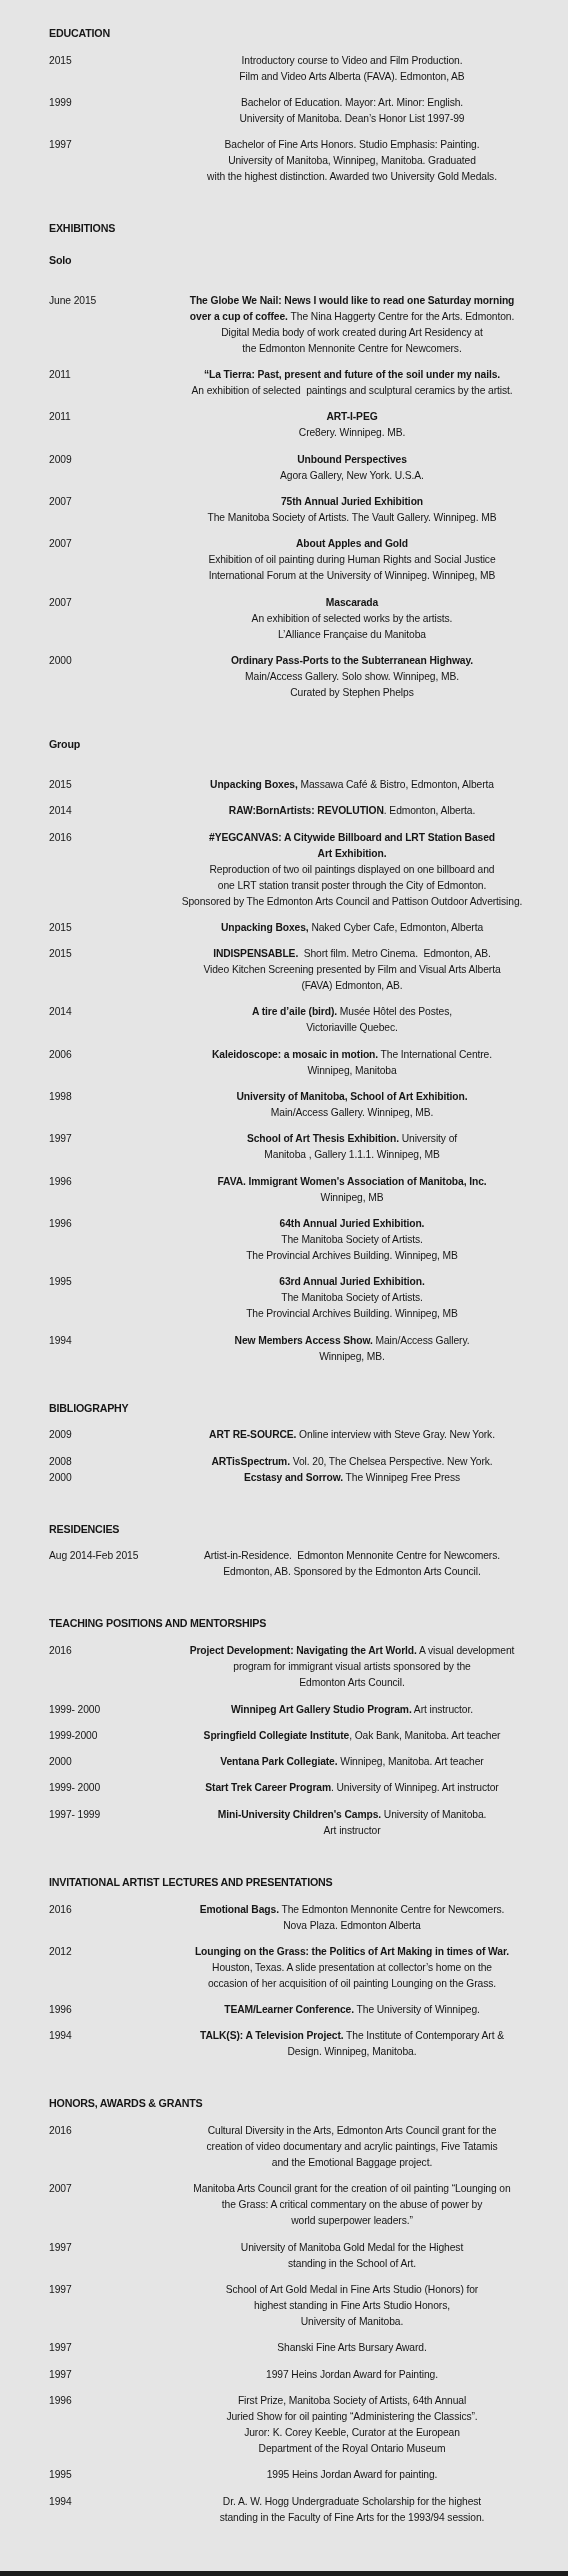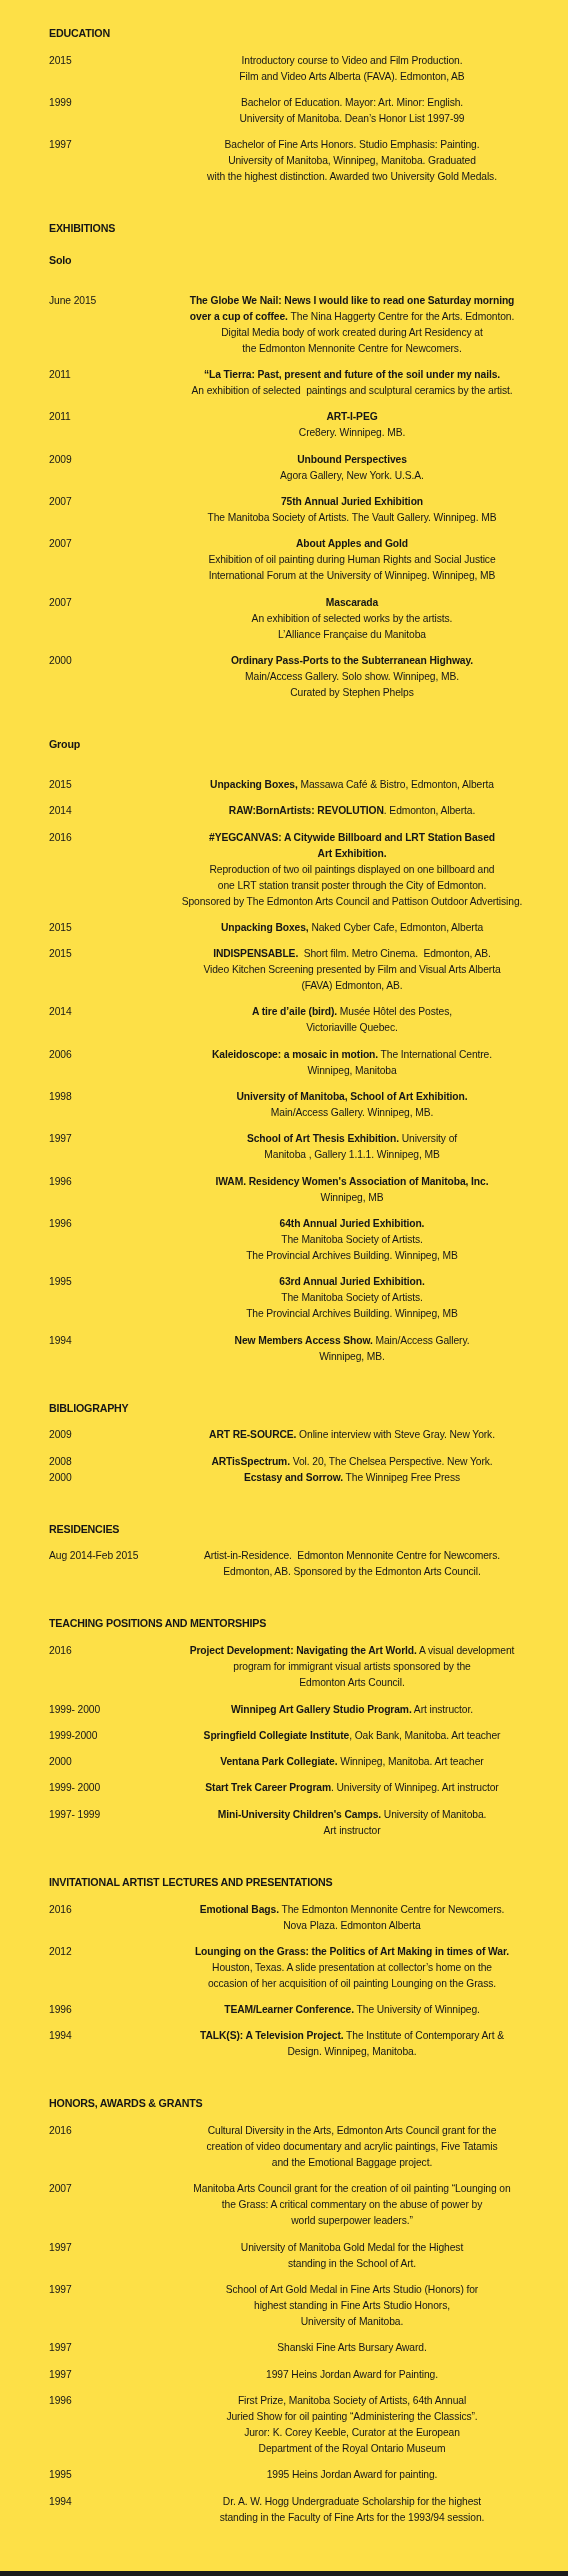--- a/index.html
+++ b/index.html
@@ -54,21 +54,21 @@
     position: absolute;
     left: 0;
     bottom: 0;
     width: 100%;
     height: 5.2px;
   }
 </style>
 </head>
 <body>
 
-<div id="page" style="background: #fde047; color: rgb(22, 22, 22);">
+<div id="page" style="background: #e5e5e5; color: rgb(22, 22, 22);">
   <div id="sections-root">
       <div class="section">
         <div class="section-heading">EDUCATION</div>
         <div class="entry">
           <div class="entry-date">2015</div>
           <div class="entry-content">
             <div class="entry-line"><span class="seg-regular">Introductory course to Video and Film Production.</span></div>
             <div class="entry-line"><span class="seg-regular">Film and Video Arts Alberta (FAVA). Edmonton, AB</span></div>
           </div>
         </div>
@@ -213,21 +213,21 @@
         <div class="entry">
           <div class="entry-date">1997</div>
           <div class="entry-content">
             <div class="entry-line"><span class="seg-bold">School of Art Thesis Exhibition.</span><span class="seg-regular"> University of</span></div>
             <div class="entry-line"><span class="seg-regular">Manitoba , Gallery 1.1.1. Winnipeg, MB</span></div>
           </div>
         </div>
         <div class="entry">
           <div class="entry-date">1996</div>
           <div class="entry-content">
-            <div class="entry-line"><span class="seg-bold">IWAM. Residency Women's Association of Manitoba, Inc.</span></div>
+            <div class="entry-line"><span class="seg-bold">FAVA. Immigrant Women's Association of Manitoba, Inc.</span></div>
             <div class="entry-line"><span class="seg-regular">Winnipeg, MB</span></div>
           </div>
         </div>
         <div class="entry">
           <div class="entry-date">1996</div>
           <div class="entry-content">
             <div class="entry-line"><span class="seg-bold">64th Annual Juried Exhibition.</span></div>
             <div class="entry-line"><span class="seg-regular">The Manitoba Society of Artists.</span></div>
             <div class="entry-line"><span class="seg-regular">The Provincial Archives Building. Winnipeg, MB</span></div>
           </div>

